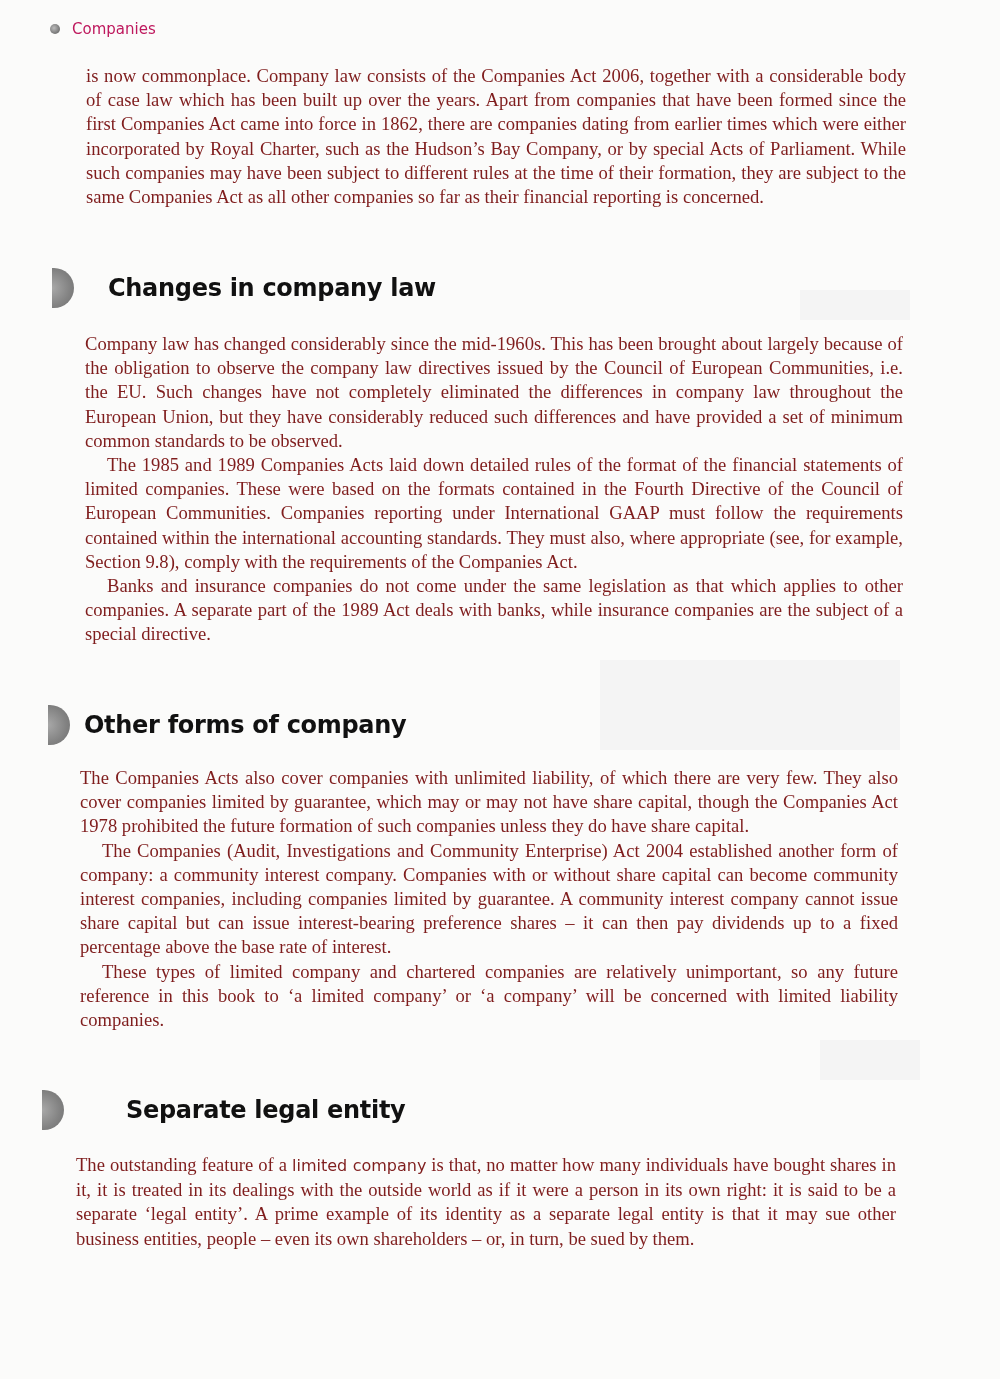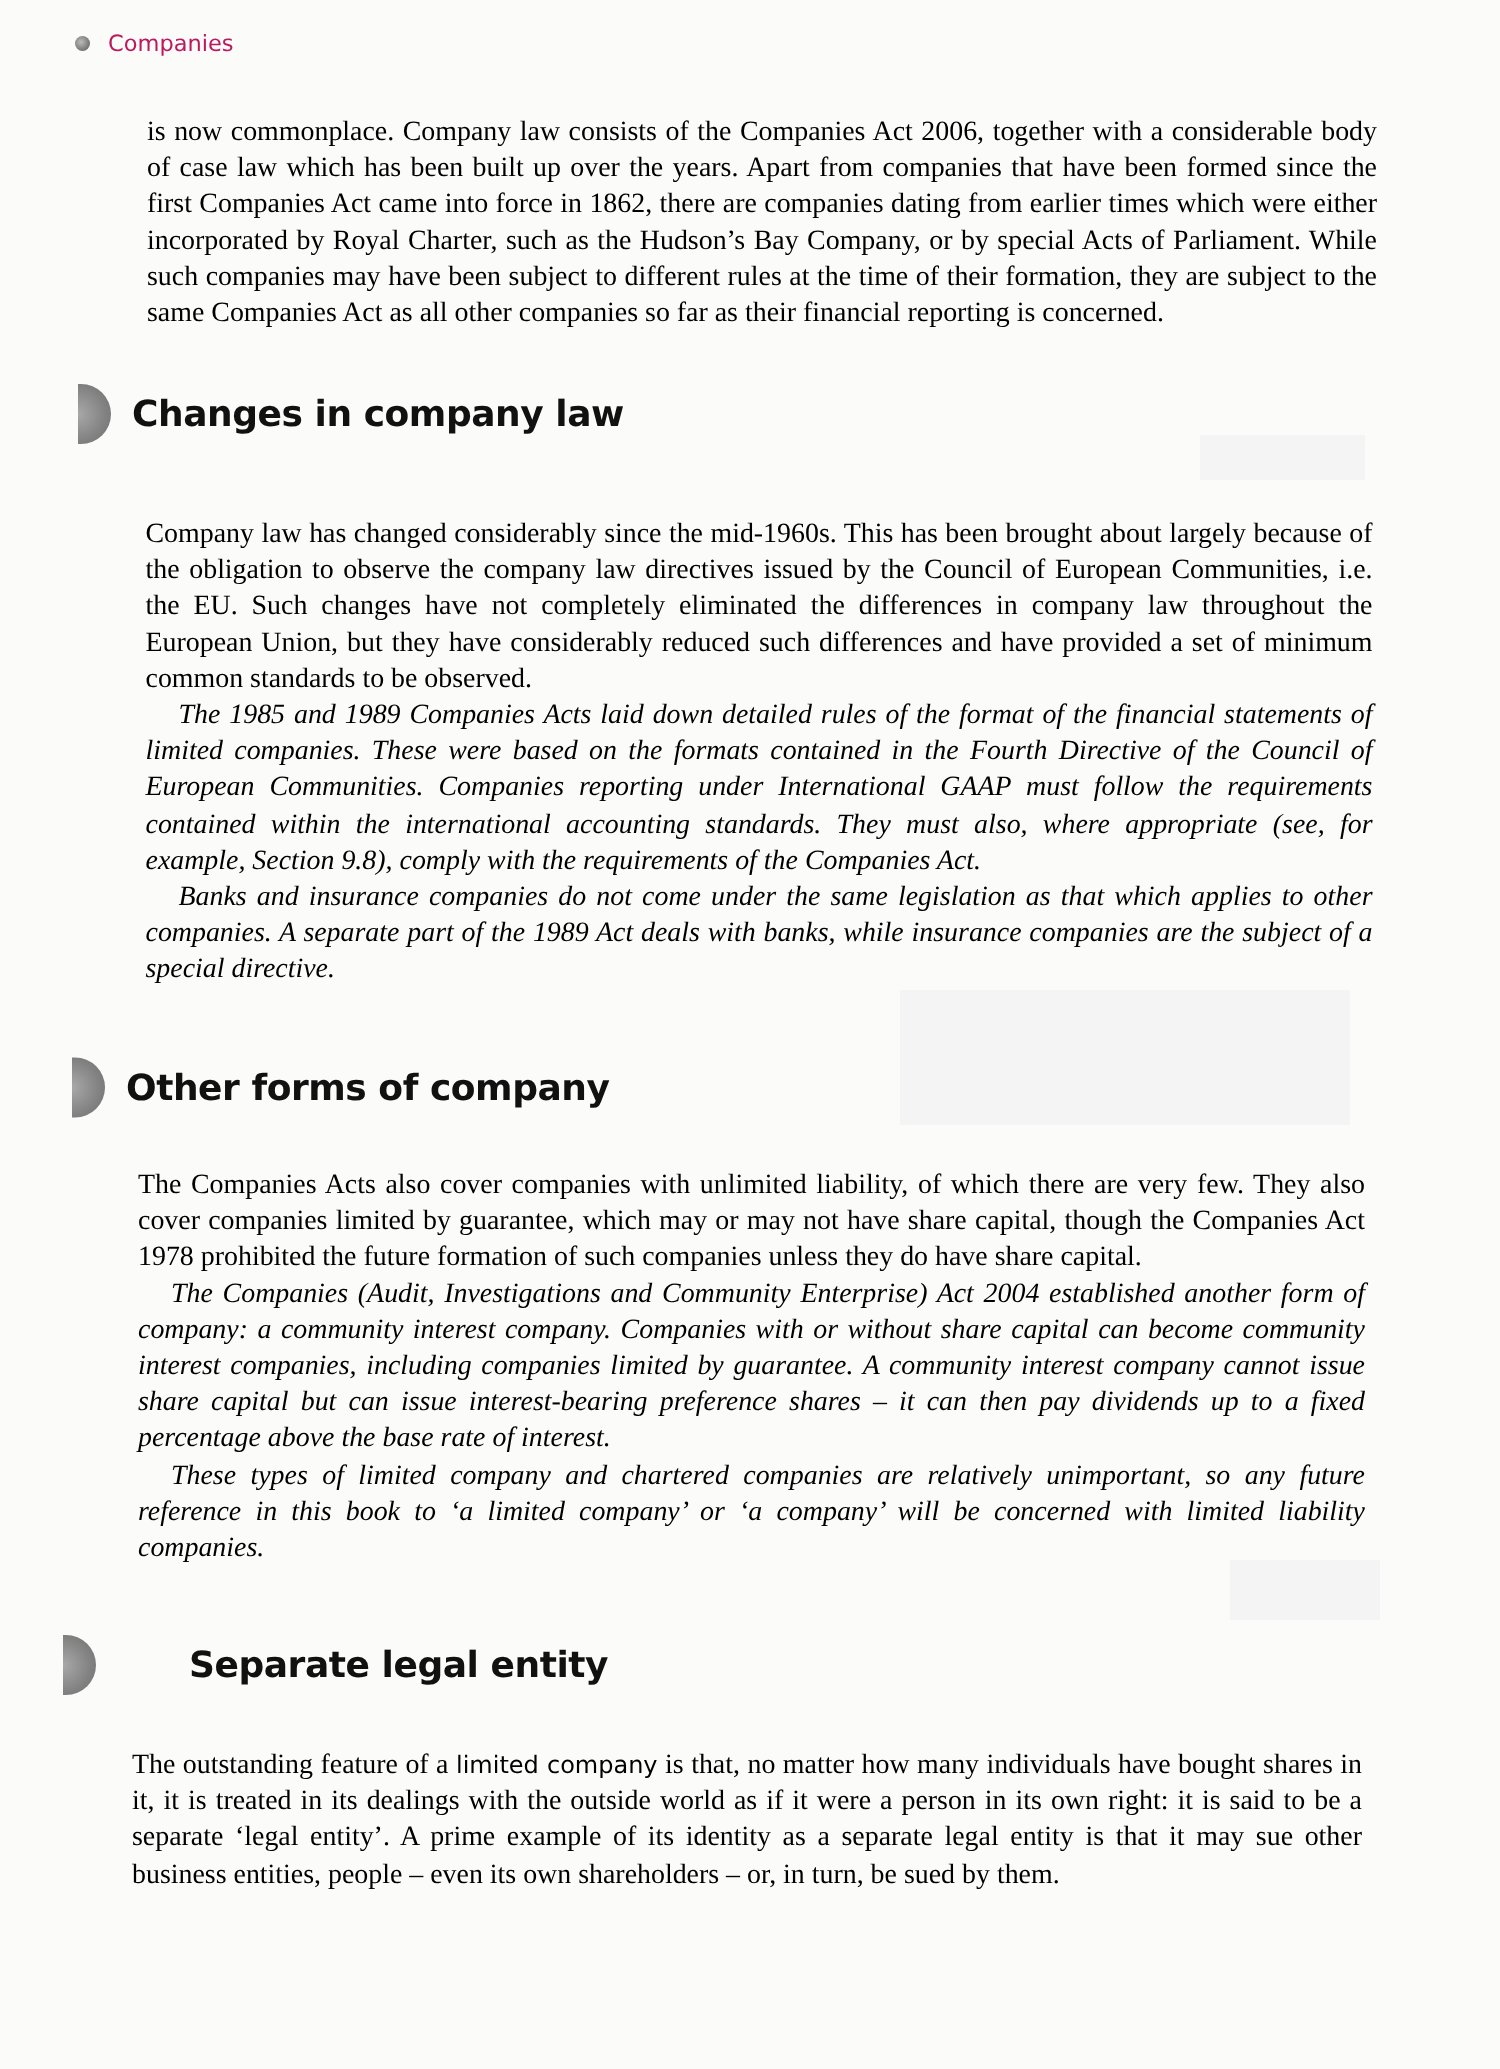--- a/index.html
+++ b/index.html
@@ -16,25 +16,25 @@
   }
   .running-head .dot {
     width: 10px; height: 10px; border-radius: 50%;
     background: radial-gradient(circle at 40% 40%, #bbb, #555);
     margin-right: 12px; display: inline-block;
   }
   .text {
     font-family: "Liberation Serif", "DejaVu Serif", serif;
     font-size: 18.6px; line-height: 24.2px;
     text-align: justify;
-    color: #000000;
-    margin: 12px;
+    color: #7f1d1d;
+    margin: 0;
   }
   .text p { margin: 0; }
-  .text p.indent { text-indent: 22px; font-style: italic; }
+  .text p.indent { text-indent: 22px; }
   .text b { font-family: "DejaVu Sans", sans-serif; font-weight: normal; font-size: 16px; }
   .block { position: absolute; }
   .heading {
     position: absolute; display: flex; align-items: center;
   }
   .heading .marker {
     width: 22px; height: 40px;
     background: radial-gradient(circle at 0 50%, #9a9a9a 0%, #6d6d6d 60%, #555 100%);
     border-radius: 0 22px 22px 0;
     margin-right: 14px;
@@ -57,21 +57,21 @@
 
 <div class="running-head">
   <span class="dot"></span>
   <span>Companies</span>
 </div>
 
 <div class="block text" style="left:86px; top:64px; width:820px;">
   <p>is now commonplace. Company law consists of the Companies Act 2006, together with a considerable body of case law which has been built up over the years. Apart from companies that have been formed since the first Companies Act came into force in 1862, there are companies dating from earlier times which were either incorporated by Royal Charter, such as the Hudson’s Bay Company, or by special Acts of Parliament. While such companies may have been subject to different rules at the time of their formation, they are subject to the same Companies Act as all other companies so far as their financial reporting is concerned.</p>
 </div>
 
-<div class="heading" style="left:52px; top:256px;">
+<div class="heading" style="left:52px; top:268px;gap:20px;">
   <span class="marker"></span>
   <h2>Changes in company law</h2>
 </div>
 <div class="block text" style="left:85px; top:332px; width:818px;">
   <p>Company law has changed considerably since the mid-1960s. This has been brought about largely because of the obligation to observe the company law directives issued by the Council of European Communities, i.e. the EU. Such changes have not completely eliminated the differences in company law throughout the European Union, but they have considerably reduced such differences and have provided a set of minimum common standards to be observed.</p>
   <p class="indent">The 1985 and 1989 Companies Acts laid down detailed rules of the format of the financial statements of limited companies. These were based on the formats contained in the Fourth Directive of the Council of European Communities. Companies reporting under International GAAP must follow the requirements contained within the international accounting standards. They must also, where appropriate (see, for example, Section 9.8), comply with the requirements of the Companies Act.</p>
   <p class="indent">Banks and insurance companies do not come under the same legislation as that which applies to other companies. A separate part of the 1989 Act deals with banks, while insurance companies are the subject of a special directive.</p>
 </div>
 
 <div class="heading" style="left:48px; top:705px;">

